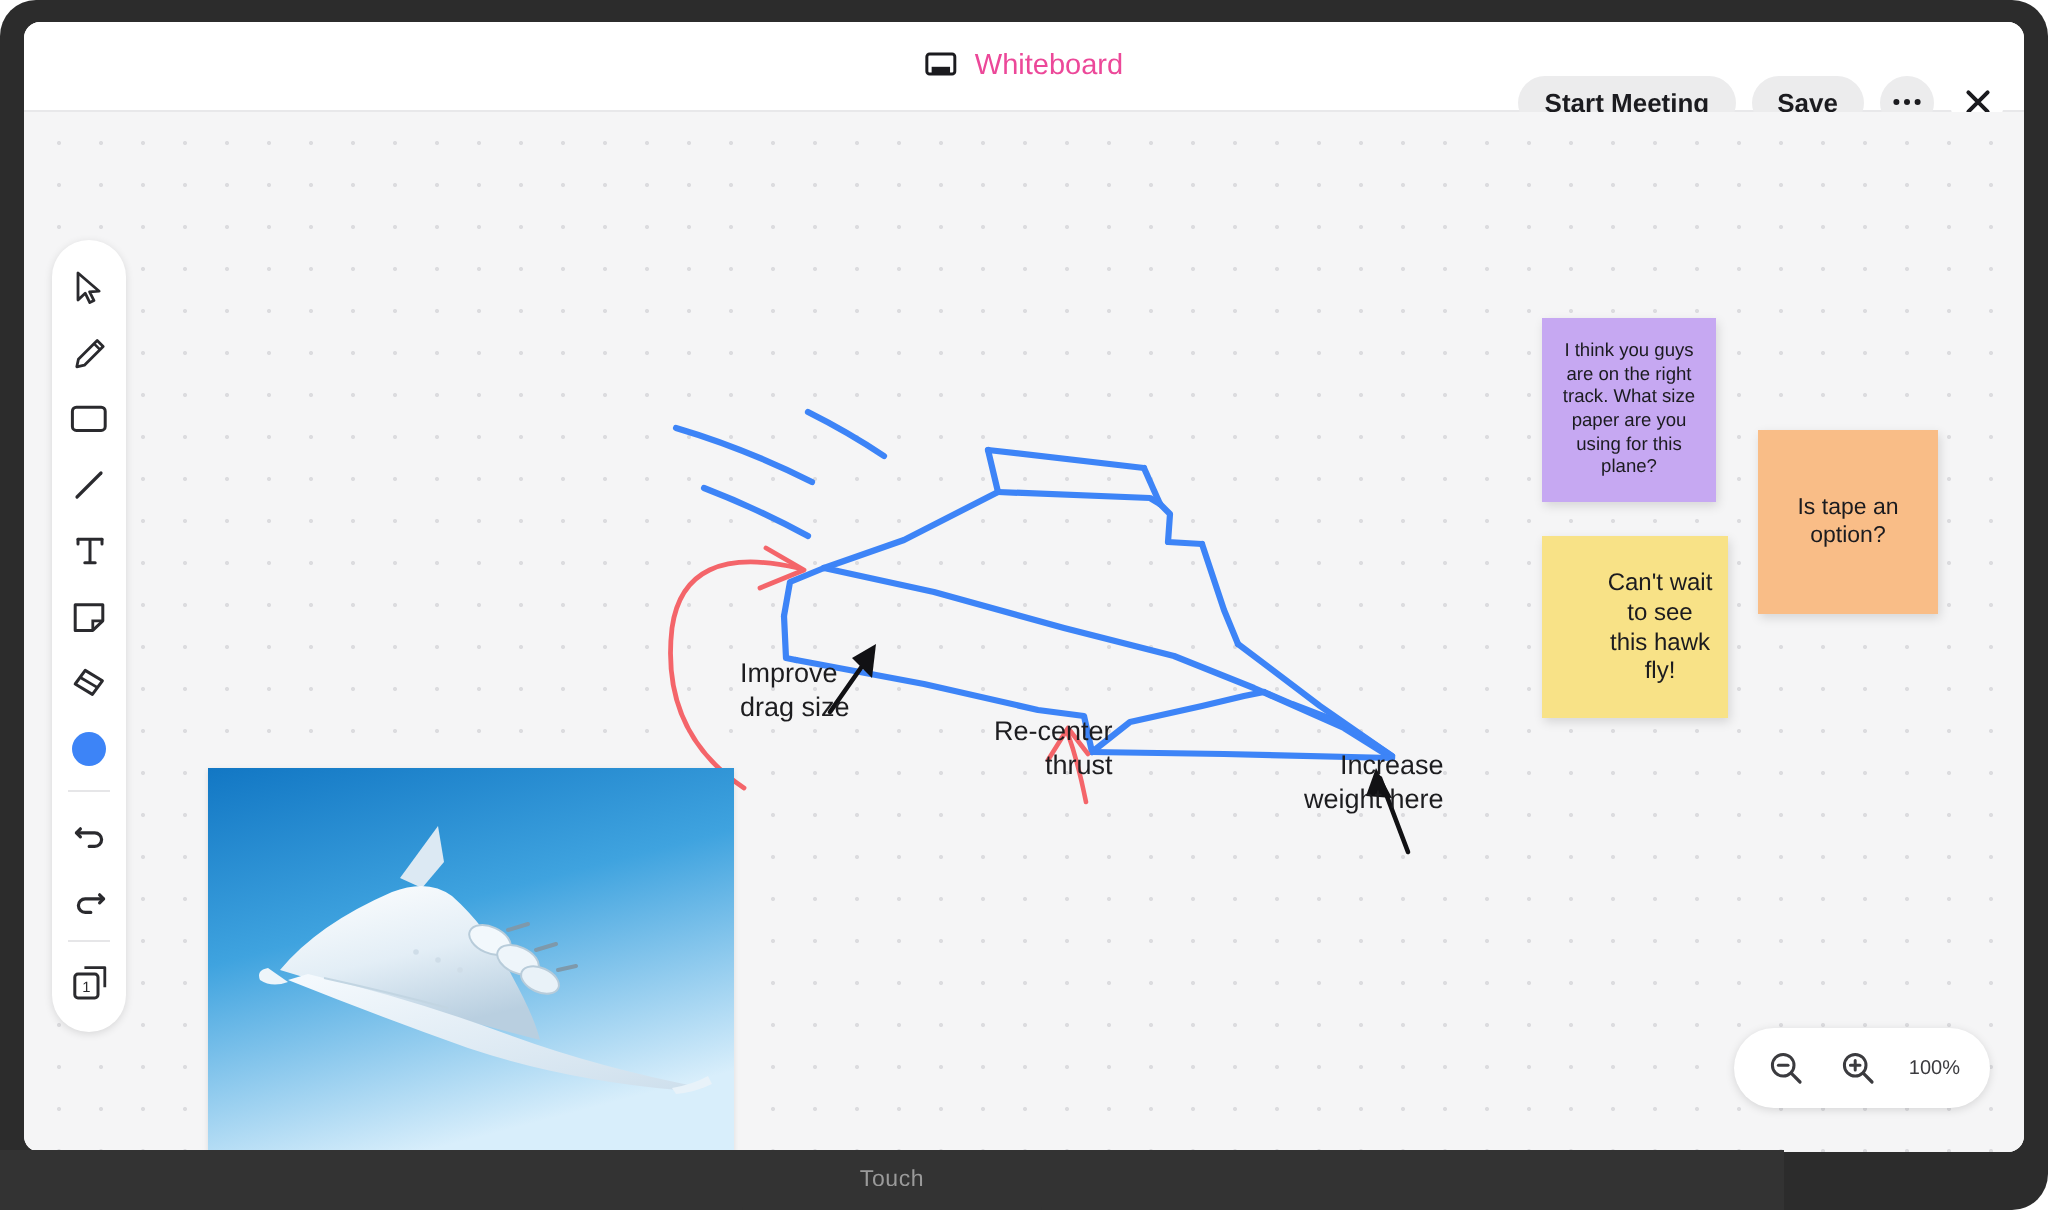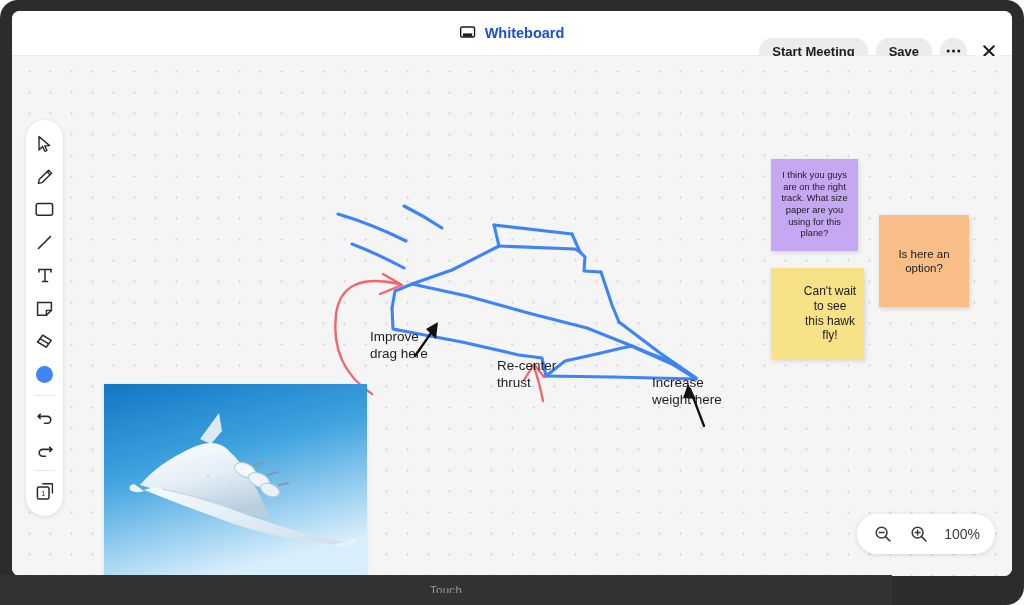--- a/index.html
+++ b/index.html
@@ -46,21 +46,21 @@
     position: absolute; left: 0; top: 0;
     width: 100%; height: 45px;
     background: #ffffff;
     border-bottom: 1px solid #e8e8ea;
     display: flex; align-items: center;
   }
   #title-group {
     position: absolute; left: 50%; transform: translateX(-50%);
     display: flex; align-items: center; gap: 9px;
   }
-  #title-text { font-size: 14.5px; font-weight: 700; color: #1d4ed8; }
+  #title-text { font-size: 14.5px; font-weight: 400; color: #ec4899; }
   .hdr-right {
     position: absolute; right: 10px;
     display: flex; align-items: center; gap: 8px; margin-top: 36px;
   }
   .pill {
     height: 27px; padding: 0 13px;
     border-radius: 14px; background: #ececed;
     border: none; cursor: pointer;
     font-family: "Liberation Sans", sans-serif;
     font-size: 13px; font-weight: 700; color: #1b1b1f;
@@ -138,41 +138,41 @@
     position: absolute; left: 92px; top: 328px;
     width: 263px; height: 196px;
     overflow: hidden;
     box-shadow: 0 1px 3px rgba(0,0,0,.10);
   }
 
   
   .annot {
     position: absolute;
     font-size: 13.5px; color: #1d1d20;
-    line-height: 1.28; text-align: left;
+    line-height: 1.28; text-align: right;
     white-space: pre-line;
   }
   #annot-drag { left: 358px; top: 272px; text-align: left; }
   #annot-thrust { left: 485px; top: 301px; }
   #annot-weight { left: 640px; top: 318px; }
 
   
   #zoom-ctrl {
     position: absolute; right: 17px; bottom: 22px;
     height: 40px; padding: 0 15px;
     background: #ffffff; border-radius: 20px;
     box-shadow: 0 1px 5px rgba(0,0,0,.13);
     display: flex; align-items: center; gap: 15px;
   }
   .zbtn {
     width: 21px; height: 21px; cursor: pointer;
     display: flex; align-items: center; justify-content: center;
     color: #3b3b3f; background: none; border: none; padding: 0;
   }
-  #zoom-level { font-size: 14px; color: #3b3b3f; font-weight: 400; }
+  #zoom-level { font-size: 10px; color: #3b3b3f; font-weight: 400; }
 
   svg { display: block; }
 </style>
 </head>
 <body>
 
 <div id="device">
 
   <div id="screen">
 
@@ -253,21 +253,21 @@
           <path d="M426,266 L424,283 L414,273 Z" fill="#111114"></path>
         </g>
 
         <g>
           <path d="M692,370 L678,333" stroke="#111114" stroke-width="2.3" stroke-linecap="round"></path>
           <path d="M676,328 L684,343 L671,342 Z" fill="#111114"></path>
         </g>
       </svg>
 
       <div class="annot" id="annot-drag">Improve
-drag here</div>
+drag size</div>
       <div class="annot" id="annot-thrust">Re-center
 thrust</div>
       <div class="annot" id="annot-weight">Increase
 weight here</div>
 
       <div id="photo">
         <svg width="263" height="196" viewBox="0 0 263 196">
           <defs>
             <linearGradient id="sky" x1="0" y1="0" x2="0.35" y2="1">
               <stop offset="0%" stop-color="#1277c4"></stop>
@@ -305,21 +305,21 @@
 
           <path d="M58,105 Q90,112 120,120" stroke="#c2d5e2" stroke-width="1" fill="none"></path>
           <circle cx="104" cy="92" r="1.4" fill="#cfdde8"></circle>
           <circle cx="115" cy="96" r="1.4" fill="#cfdde8"></circle>
           <circle cx="126" cy="101" r="1.4" fill="#cfdde8"></circle>
         </svg>
       </div>
 
       <div class="note" id="note-purple">I think you guys are on the right track. What size paper are you using for this plane?</div>
       <div class="note" id="note-yellow">Can't wait to see this hawk fly!</div>
-      <div class="note" id="note-orange">Is here an option?</div>
+      <div class="note" id="note-orange">Is tape an option?</div>
 
       <div id="toolbar">
 
         <div class="tool">
           <svg width="17" height="18" viewBox="0 0 17 18">
             <path d="M3,1.5 L3,15 L6.6,11.6 L8.9,16.3 L11,15.3 L8.8,10.9 L13.6,10.6 Z" fill="none" stroke="#2a2a2e" stroke-width="1.4" stroke-linejoin="round"></path>
           </svg>
         </div>
 
         <div class="tool">

